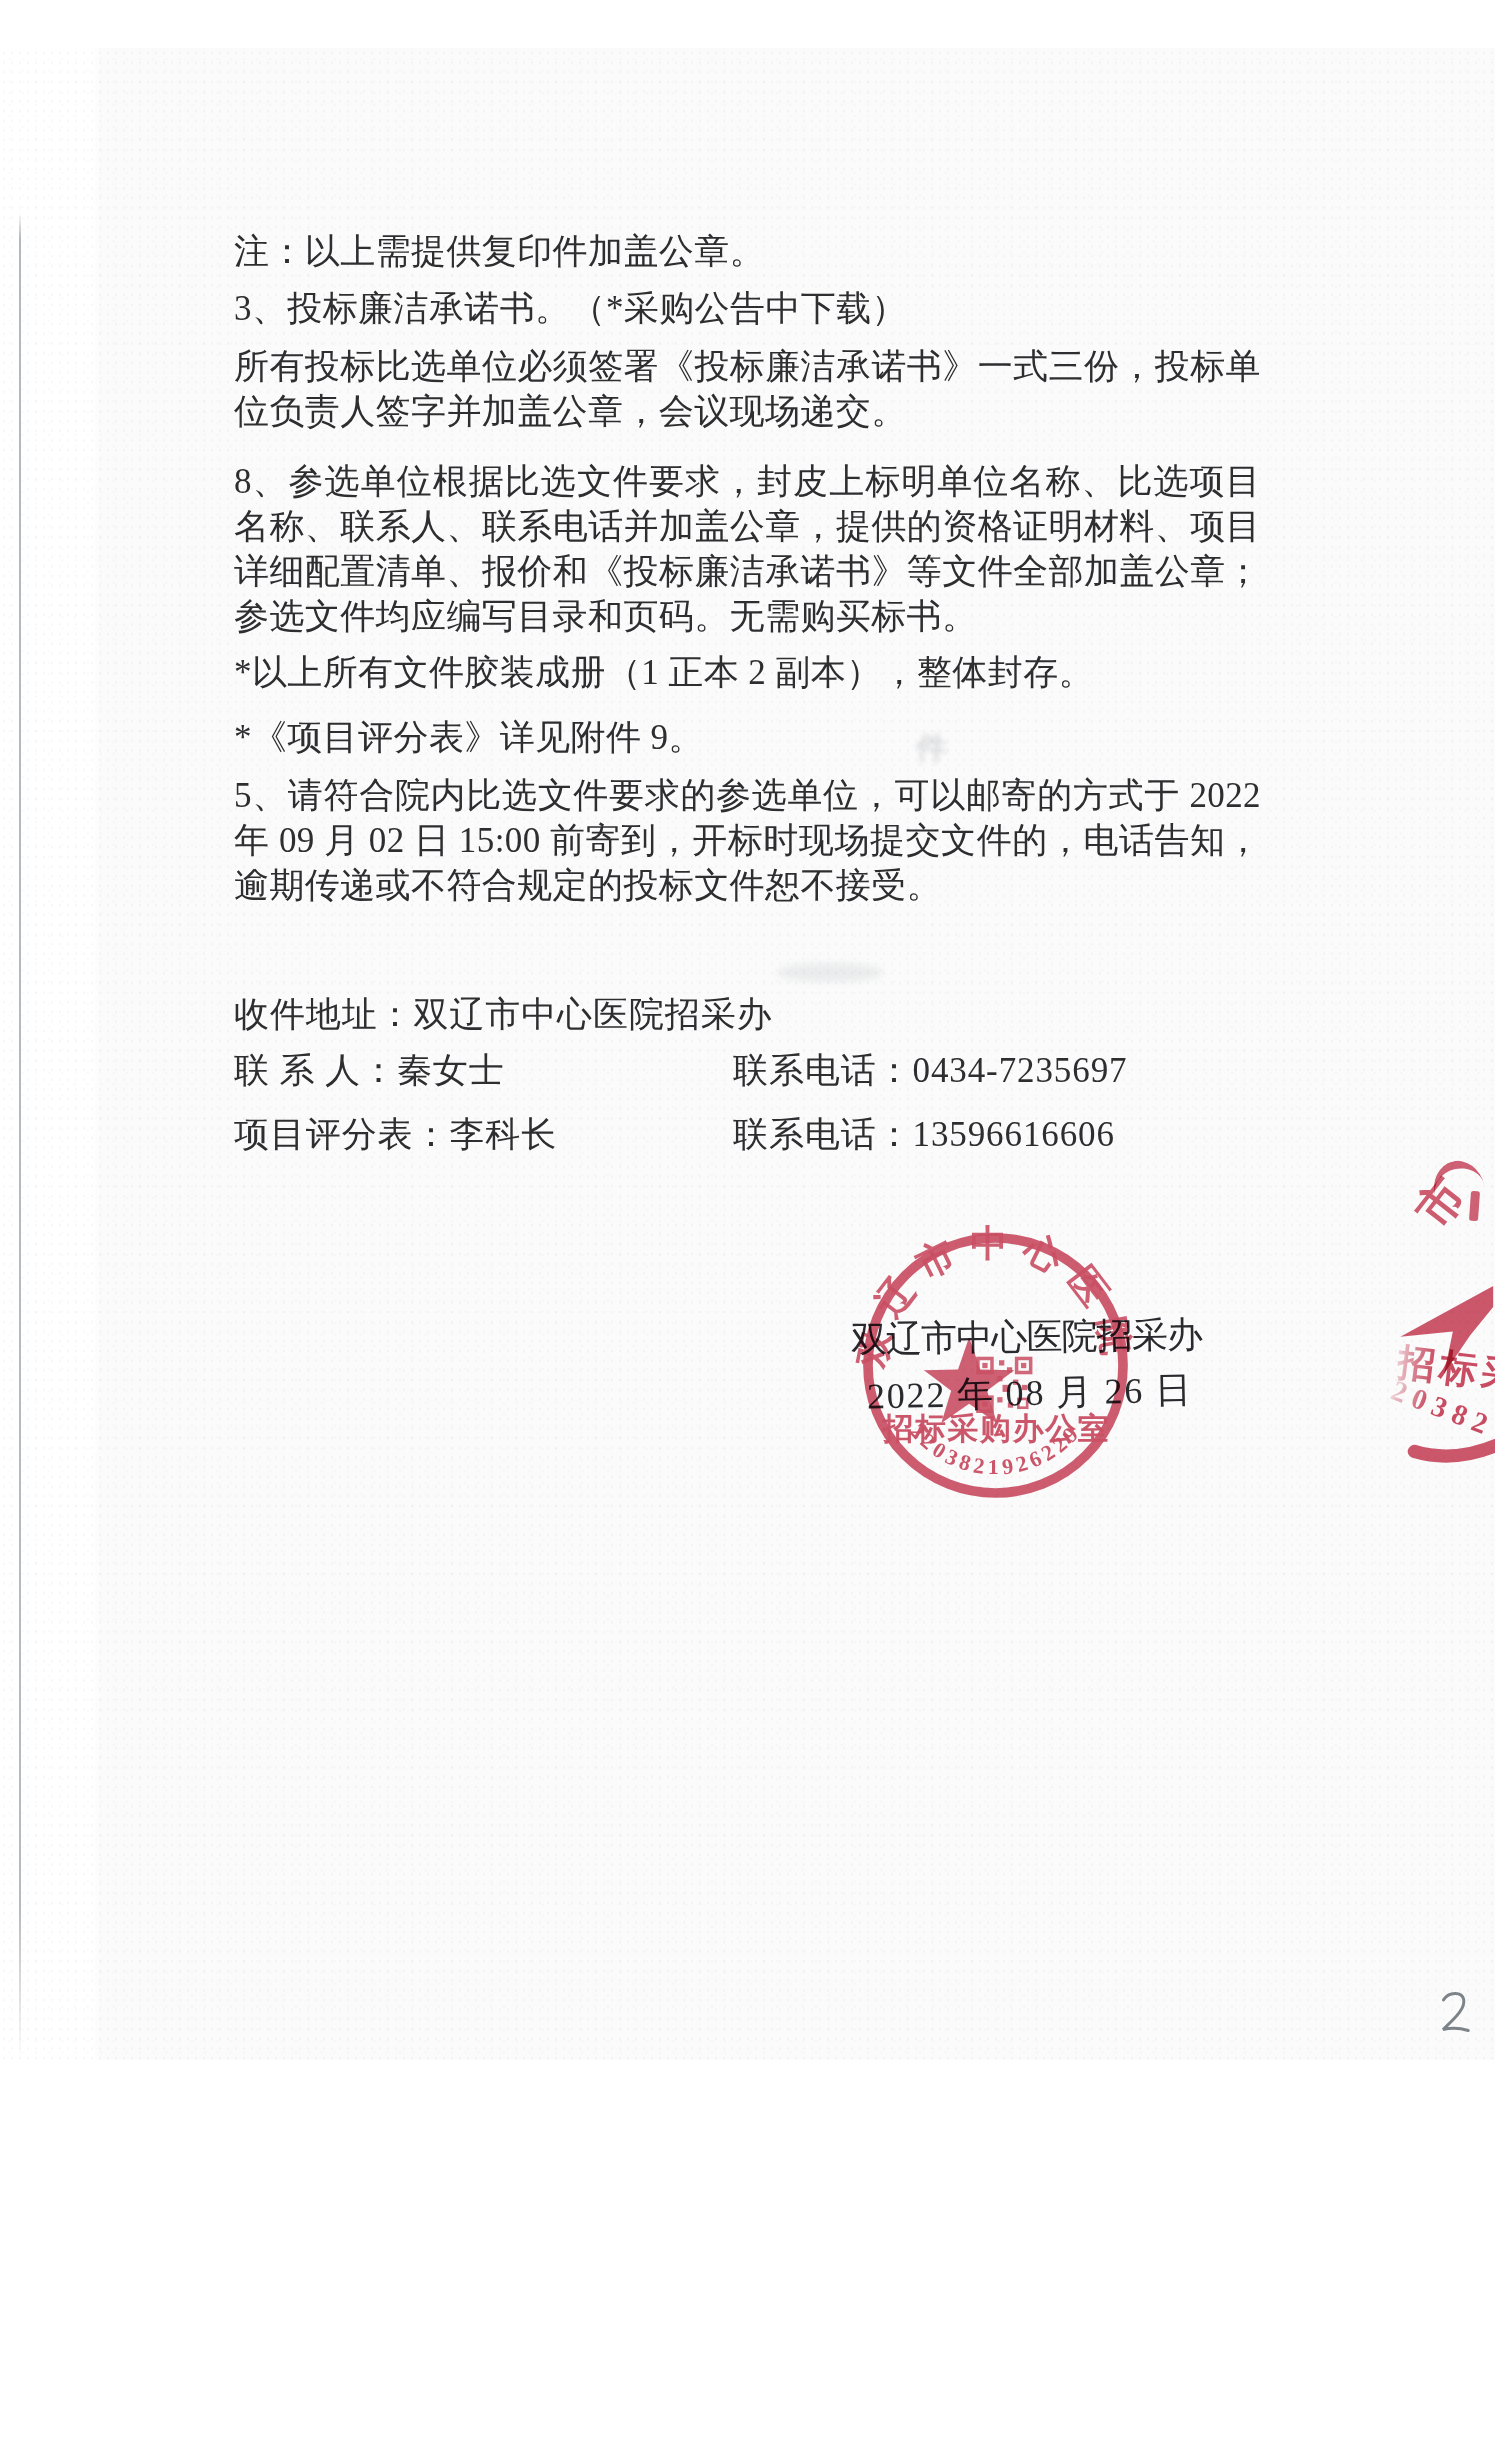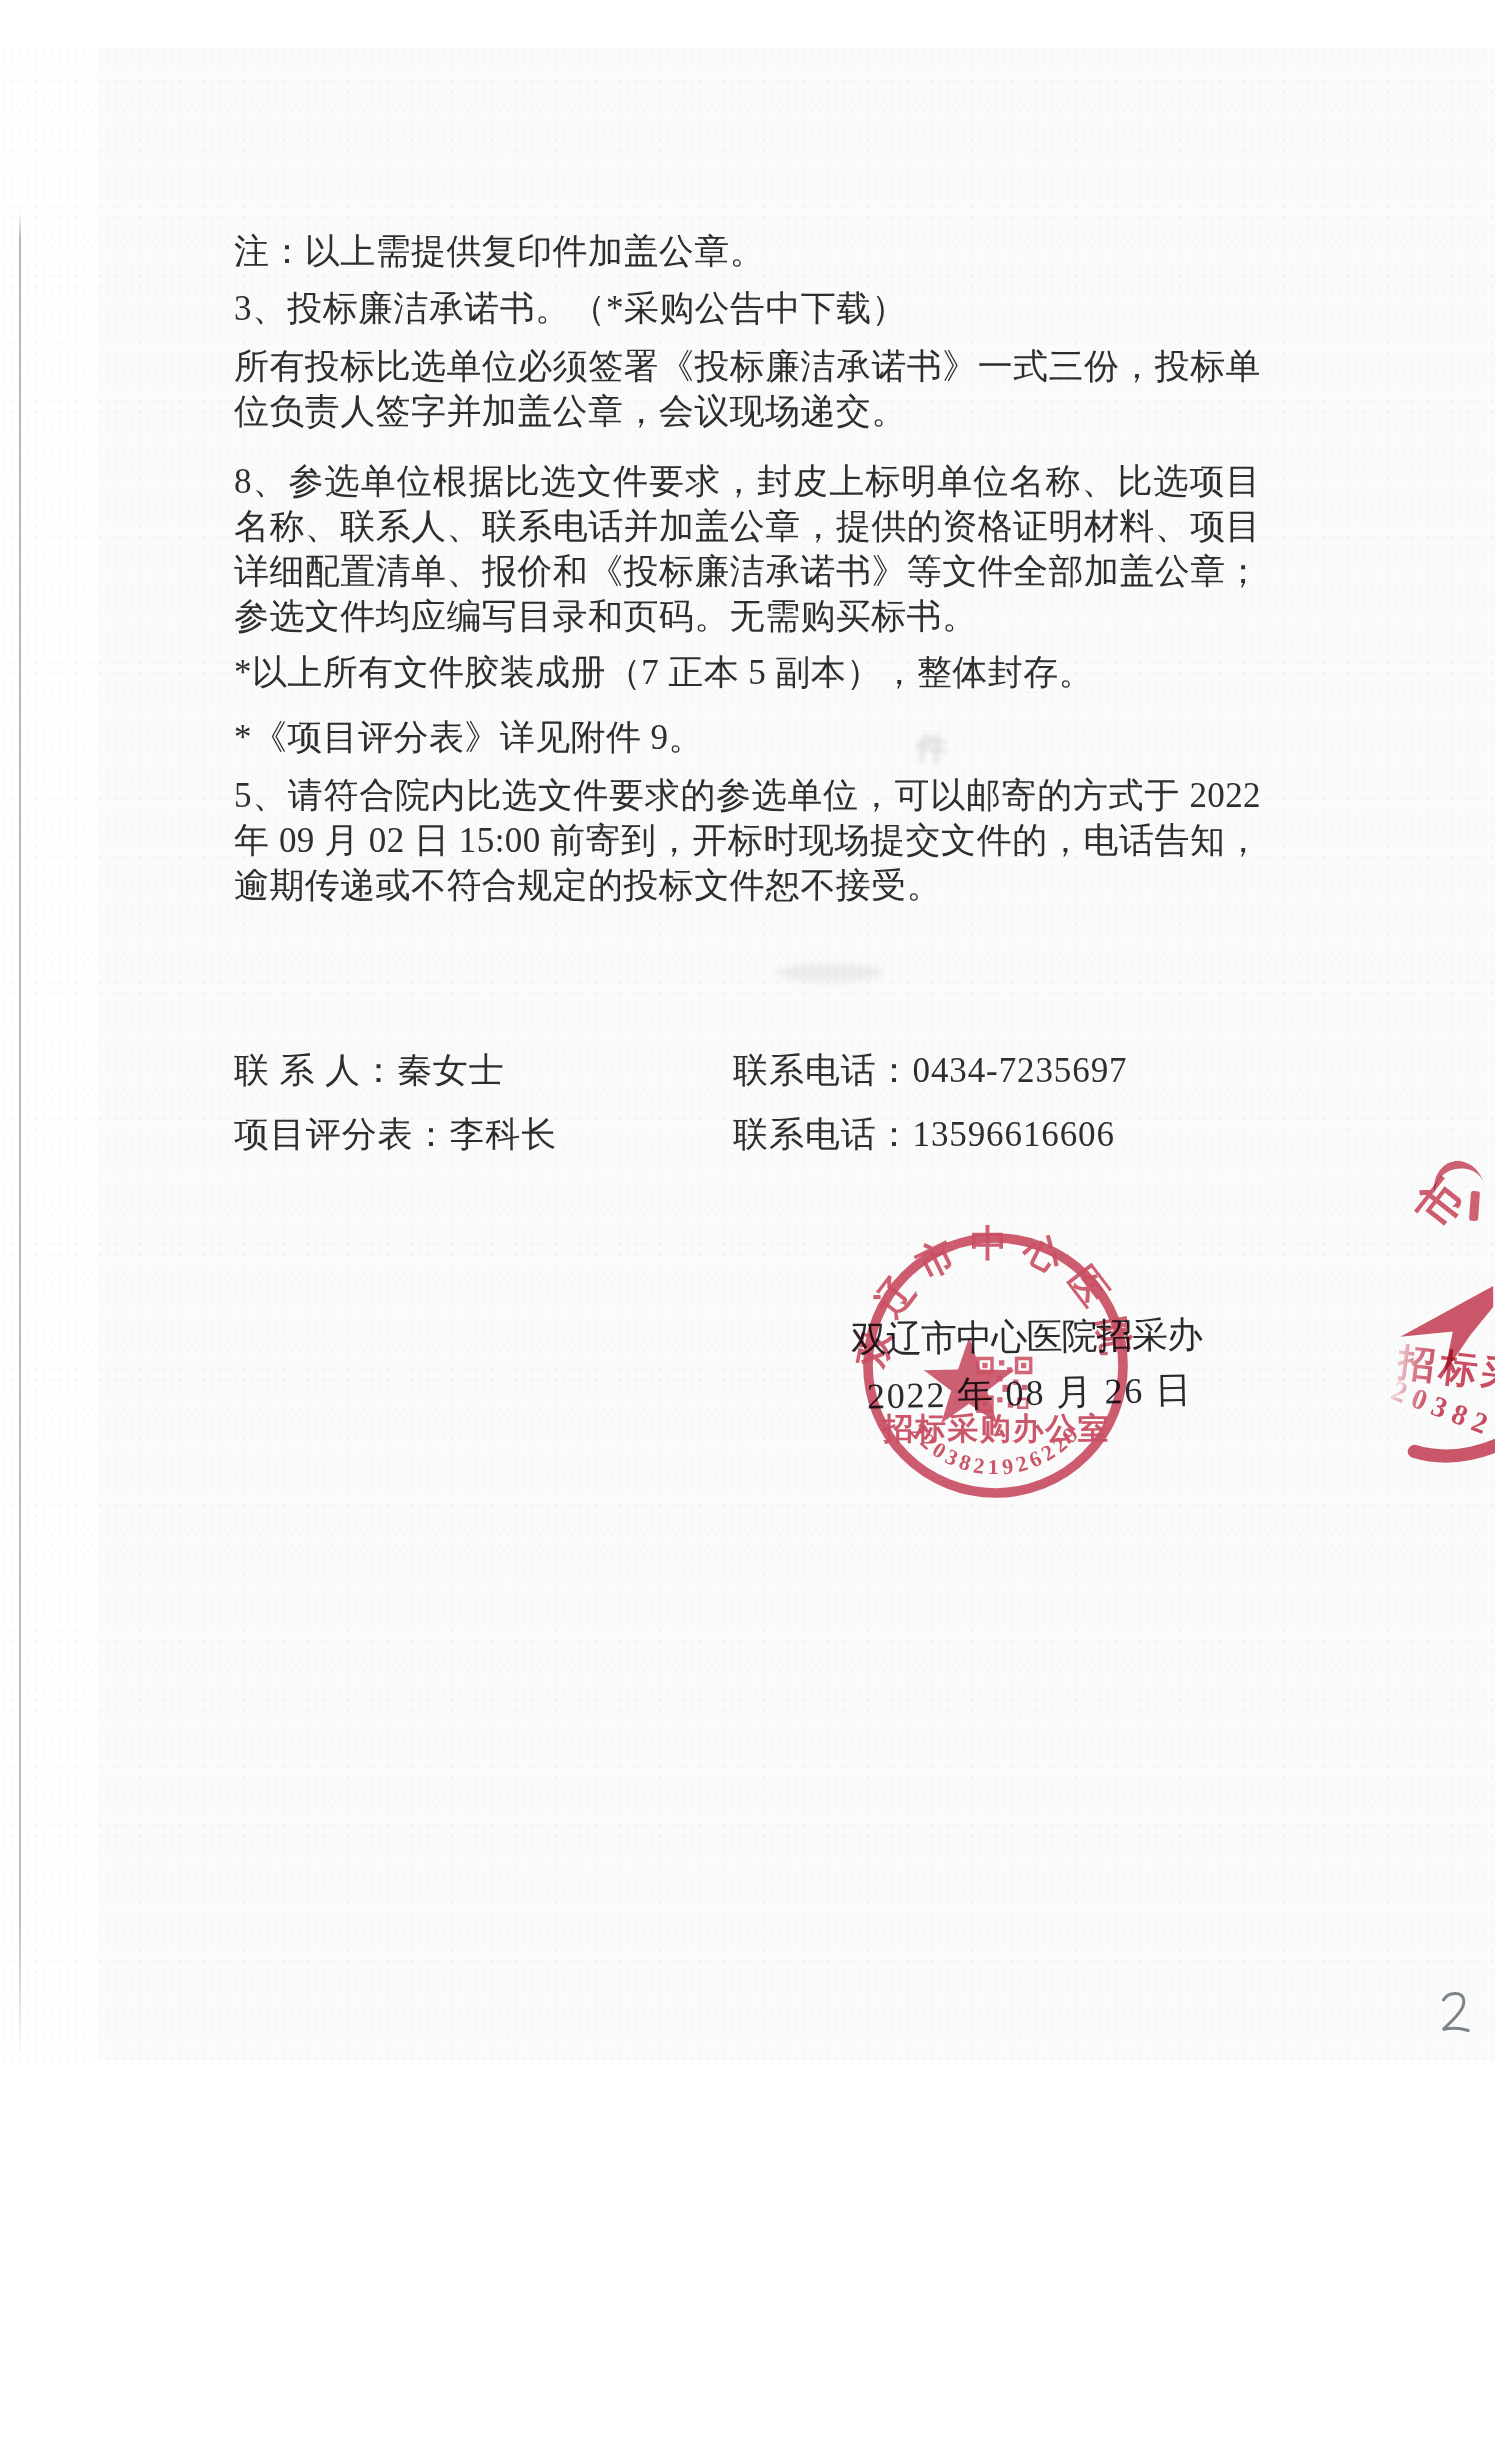--- a/index.html
+++ b/index.html
@@ -54,24 +54,27 @@
 <body>
 
 <div class="page">
   <div class="paper"></div>
   <div class="fold-line"></div>
 
   <p class="para" style="top:181px">注：以上需提供复印件加盖公章。</p>
   <p class="para" style="top:238px">3、投标廉洁承诺书。（*采购公告中下载）</p>
   <p class="para" style="top:296px">所有投标比选单位必须签署《投标廉洁承诺书》一式三份，投标单位负责人签字并加盖公章，会议现场递交。</p>
   <p class="para" style="top:411px">8、参选单位根据比选文件要求，封皮上标明单位名称、比选项目名称、联系人、联系电话并加盖公章，提供的资格证明材料、项目详细配置清单、报价和《投标廉洁承诺书》等文件全部加盖公章；参选文件均应编写目录和页码。无需购买标书。</p>
-  <p class="para" style="top:602px">*以上所有文件胶装成册（7 正本 5 副本），整体封存。</p>
+  <p class="para" style="top:602px">*以上所有文件胶装成册（1 正本 2 副本），整体封存。</p>
   <p class="para" style="top:667px">*《项目评分表》详见附件 9。</p>
   <p class="para" style="top:725px">5、请符合院内比选文件要求的参选单位，可以邮寄的方式于 2022 年 09 月 02 日 15:00 前寄到，开标时现场提交文件的，电话告知，逾期传递或不符合规定的投标文件恕不接受。</p>
 
+  <div class="crow" style="top:943px">
+    <span>收件地址：双辽市中心医院招采办</span>
+  </div>
   <div class="crow" style="top:999px">
     <span>联 系 人：秦女士</span>
     <span class="cphone">联系电话：0434-7235697</span>
   </div>
   <div class="crow" style="top:1063px">
     <span>项目评分表：李科长</span>
     <span class="cphone">联系电话：13596616606</span>
   </div>
 
   <div class="sig sig-org">双辽市中心医院招采办</div>

